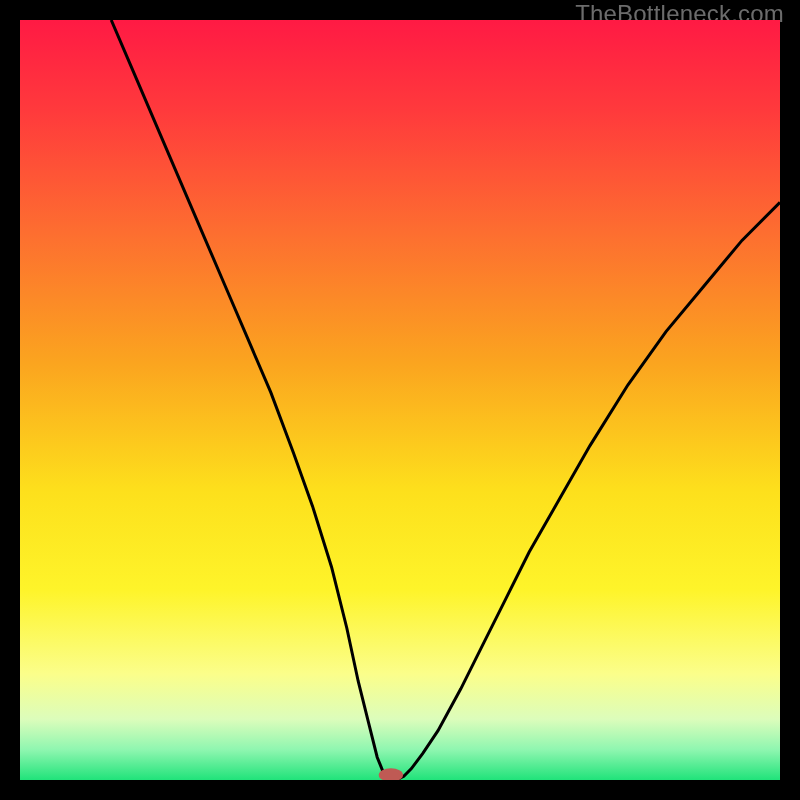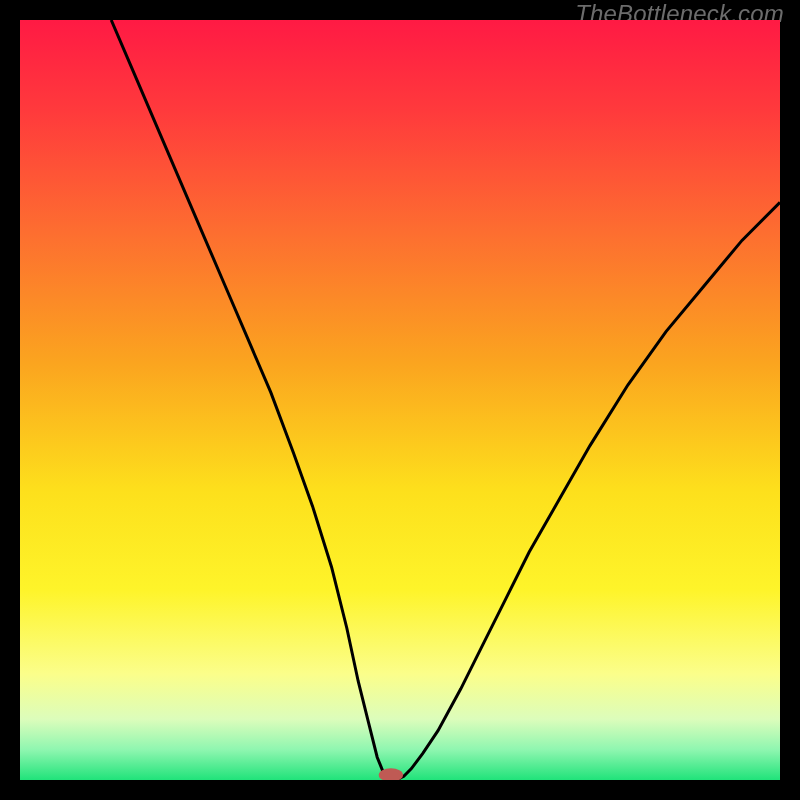--- a/index.html
+++ b/index.html
@@ -9,21 +9,20 @@
     height: 800px;
     background: #000;
     font-family: Arial, Helvetica, sans-serif;
     overflow: hidden;
   }
   .stage {
     position: relative;
     width: 800px;
     height: 800px;
     background: #000;
-    font-style: italic;
   }
   .plot {
     position: absolute;
     left: 20px;
     top: 20px;
     width: 760px;
     height: 760px;
   }
   .watermark {
     position: absolute;

